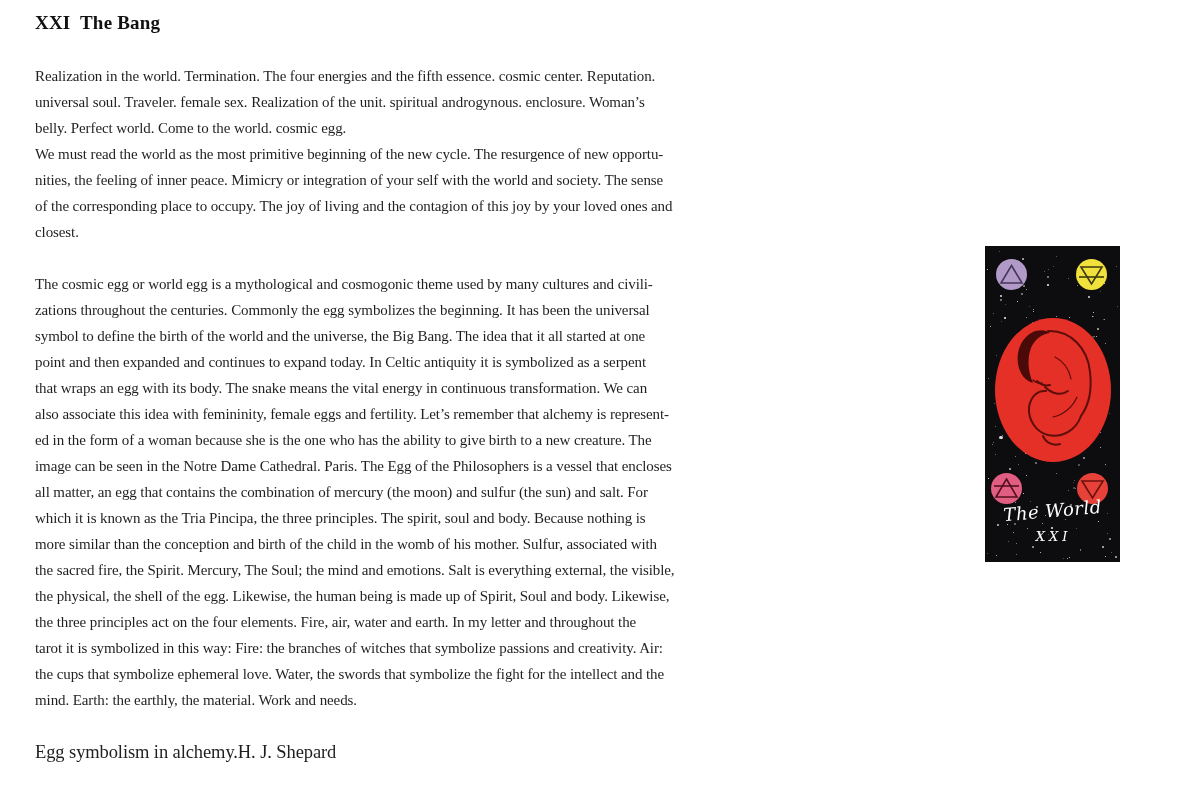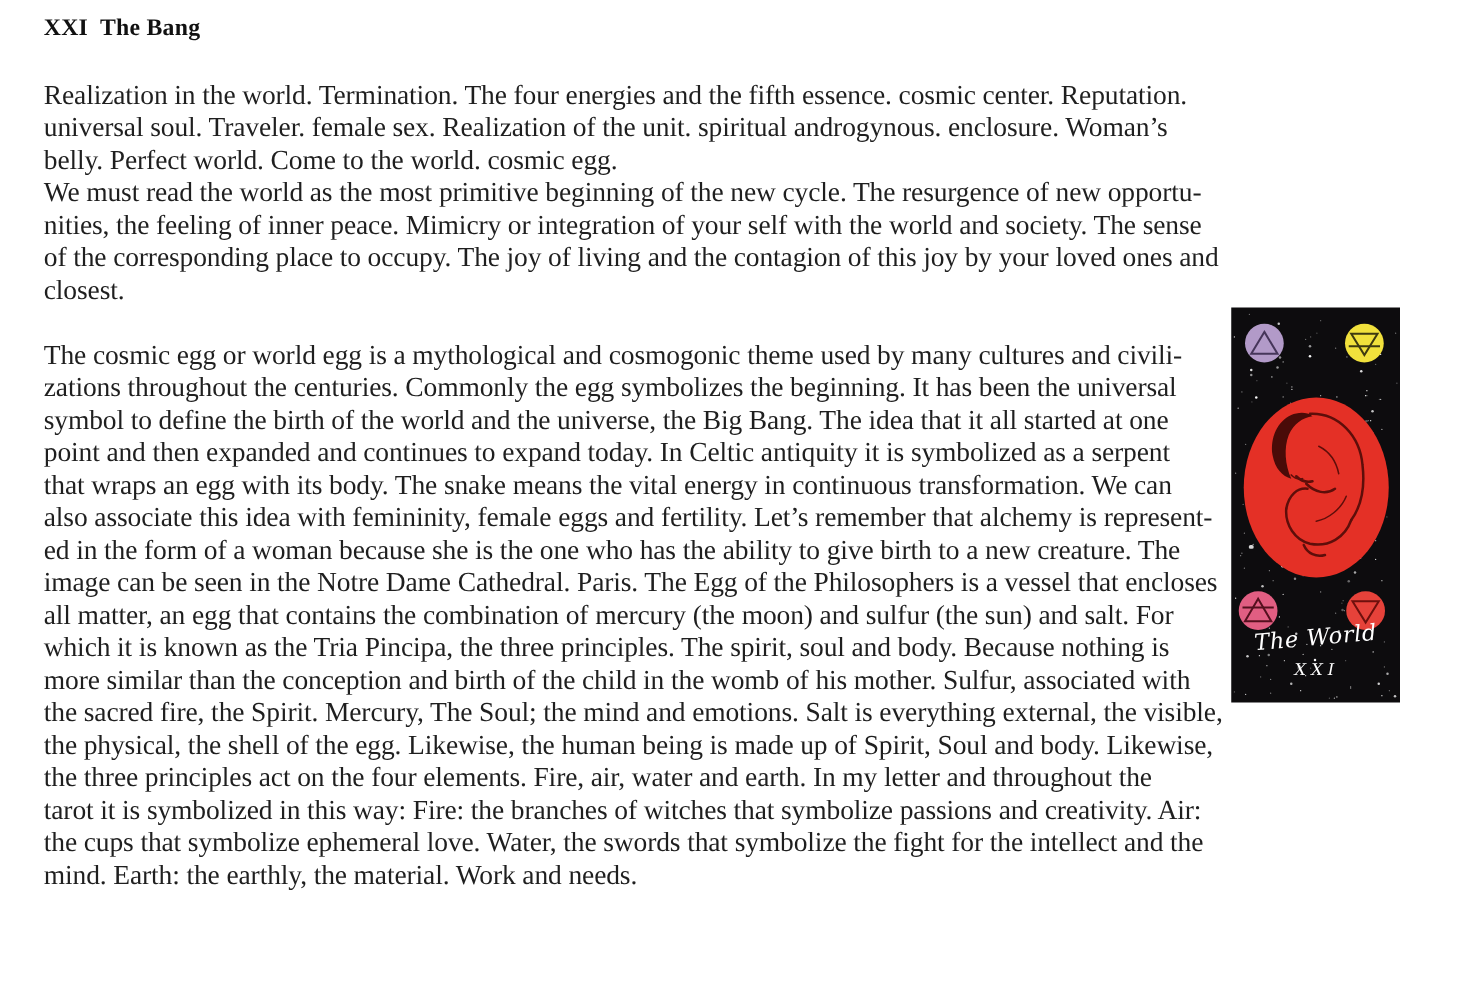--- a/index.html
+++ b/index.html
@@ -7,21 +7,21 @@
     position:relative; width:1187px; height:788px; background:#ffffff;
     font-family:"Liberation Serif", serif; color:#1f1f1f; overflow:hidden;
   }
   .doc-title {
     position:absolute; left:35px; top:12px; margin:0;
     font-size:19px; font-weight:bold; letter-spacing:0.2px; white-space:pre;
     color:#111;
   }
   .text-block { position:absolute; left:35px; top:63px; width:958px; }
   .para {
-    margin:0 0 26px 0; font-size:22px; line-height:26px;
+    margin:0 0 26px 0; font-size:15px; line-height:26px;
     white-space:pre-line; letter-spacing:-0.1px;
   }
   .caption {
     margin:0; font-size:18.5px; line-height:26px; letter-spacing:-0.1px;
   }
   
   .card {
     position:absolute; left:985px; top:246px; width:135px; height:316px;
     background:#0d0c0e; overflow:hidden;
   }
@@ -70,20 +70,21 @@
 image can be seen in the Notre Dame Cathedral. Paris. The Egg of the Philosophers is a vessel that encloses
 all matter, an egg that contains the combination of mercury (the moon) and sulfur (the sun) and salt. For
 which it is known as the Tria Pincipa, the three principles. The spirit, soul and body. Because nothing is
 more similar than the conception and birth of the child in the womb of his mother. Sulfur, associated with
 the sacred fire, the Spirit. Mercury, The Soul; the mind and emotions. Salt is everything external, the visible,
 the physical, the shell of the egg. Likewise, the human being is made up of Spirit, Soul and body. Likewise,
 the three principles act on the four elements. Fire, air, water and earth. In my letter and throughout the
 tarot it is symbolized in this way: Fire: the branches of witches that symbolize passions and creativity. Air:
 the cups that symbolize ephemeral love. Water, the swords that symbolize the fight for the intellect and the
 mind. Earth: the earthly, the material. Work and needs.</p>
+      <p class="caption">Egg symbolism in alchemy.H. J. Shepard</p>
     </div>
 
   <aside class="card" style="background: rgb(13, 12, 14);">
     <div>
         <div class="star" style="height: 3.5px; width: 3.5px; left: 14.2478px; top: 189.684px; opacity: 0.83; background: rgb(255, 255, 255);"></div>
         <div class="star" style="height: 1px; width: 1px; left: 47.6109px; top: 64.8332px; opacity: 0.83; background: rgb(255, 255, 255);"></div>
         <div class="star" style="height: 1px; width: 1px; left: 56.6349px; top: 214.122px; opacity: 0.52; background: rgb(255, 255, 255);"></div>
         <div class="star" style="height: 1px; width: 1px; left: 30.9183px; top: 308.488px; opacity: 0.52; background: rgb(255, 255, 255);"></div>
         <div class="star" style="height: 1px; width: 1px; left: 70.9181px; top: 9.93626px; opacity: 0.4; background: rgb(255, 255, 255);"></div>
         <div class="star" style="height: 1px; width: 1px; left: 88.137px; top: 236.1px; opacity: 0.32; background: rgb(255, 255, 255);"></div>

